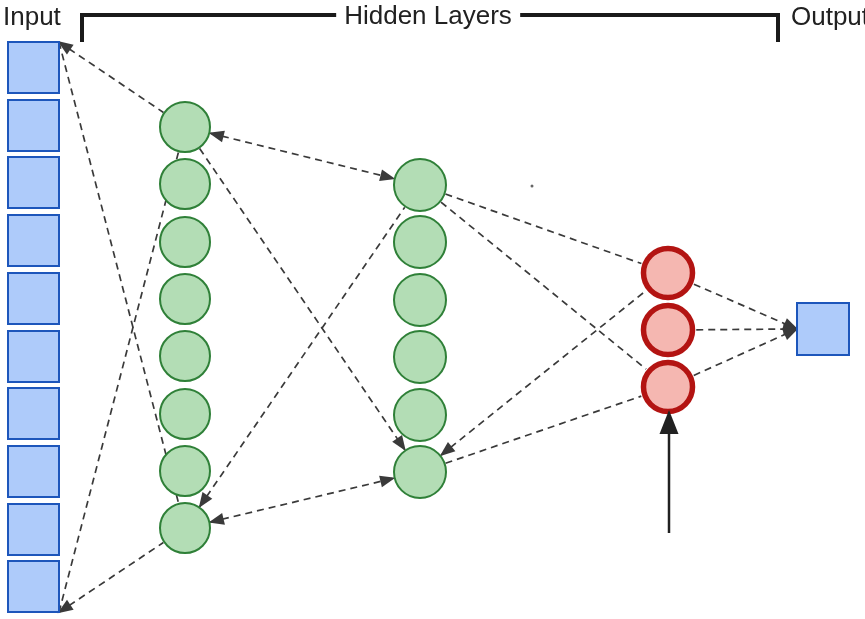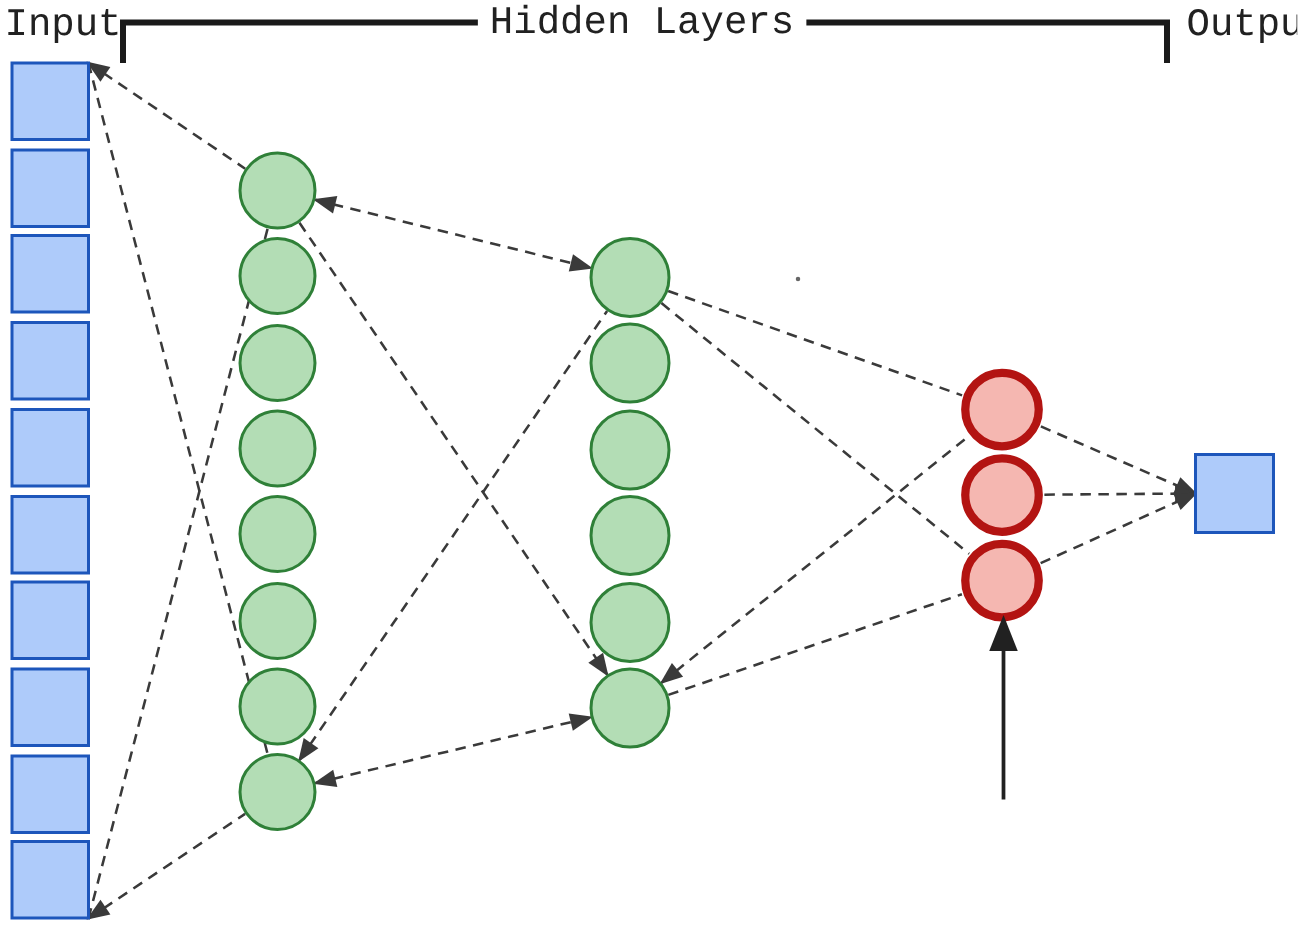--- a/index.html
+++ b/index.html
@@ -1,18 +1,18 @@
 <!DOCTYPE html>
 <html><head>
 <meta charset="utf-8">
 <style>
   html,body{margin:0;padding:0;background:#ffffff;}
   #canvas{
     position:relative;width:865px;height:619px;background:#ffffff;overflow:hidden;
-    font-family:Liberation Mono, monospace;color:#212121;
+    font-family:Liberation Sans, sans-serif;color:#212121;
   }
   #net-svg{position:absolute;left:0;top:0;z-index:1;}
   .lbl{position:absolute;z-index:2;white-space:nowrap;color:#212121;}
   .lbl-top{font-size:26px;line-height:30px;top:1px;}
   .lbl-hidden{left:428px;top:15px;transform:translate(-50%,-50%);background:#ffffff;padding:14px 8px;font-size:26px;}
   .lbl-embeddings{left:671px;top:527px;transform:translateX(-50%);font-size:31px;}
 </style>
 </head>
 <body>
 

